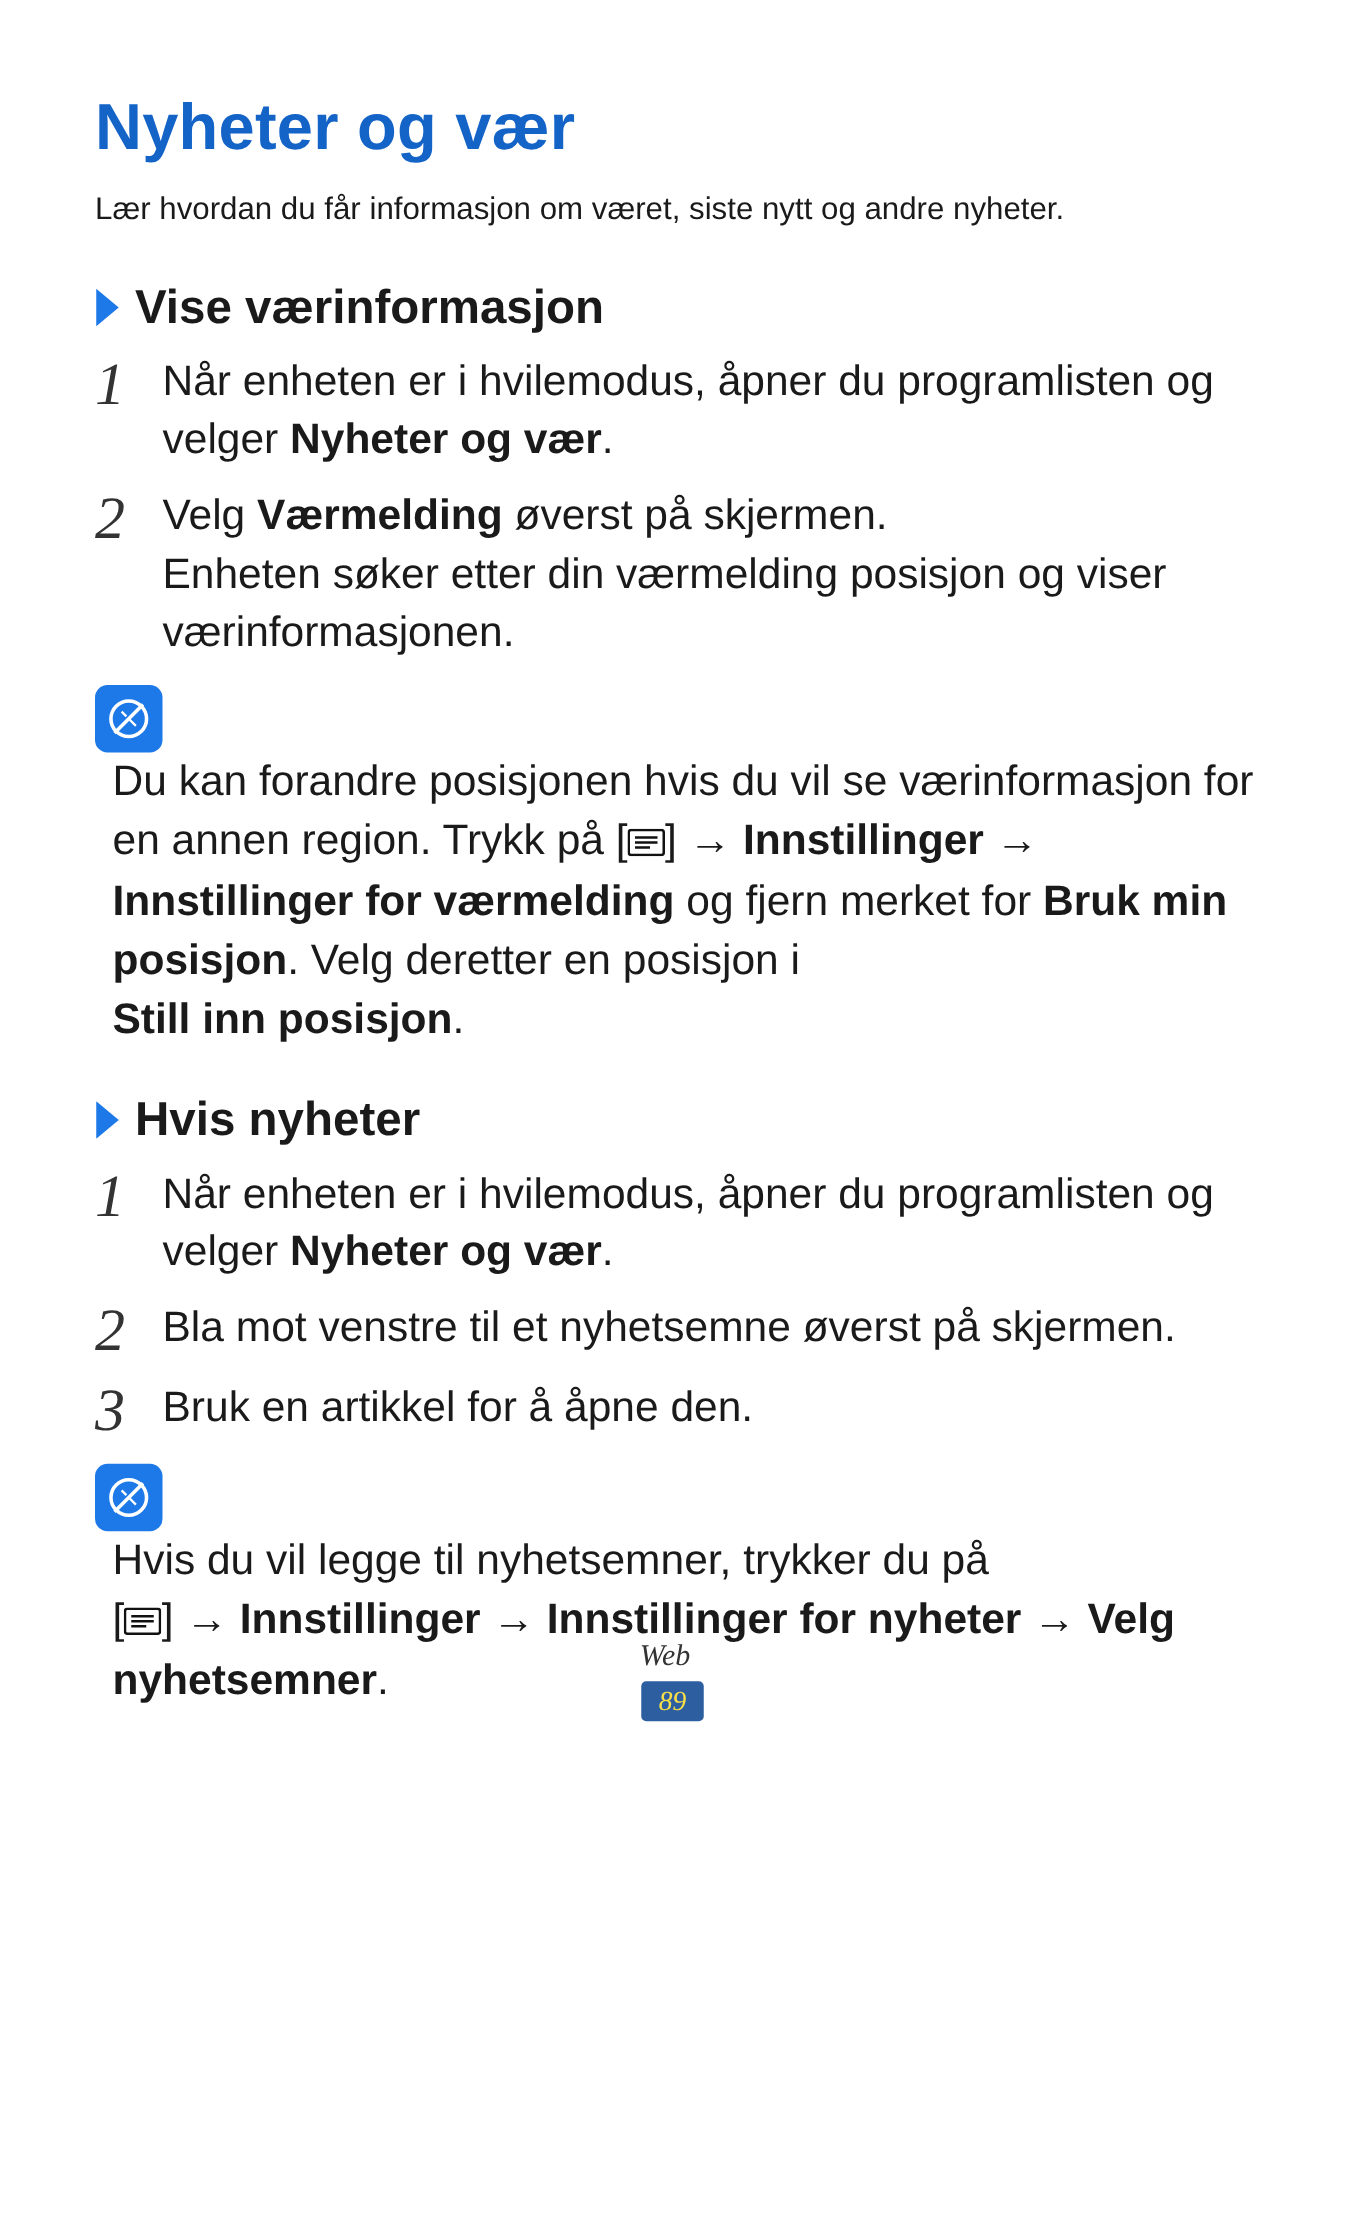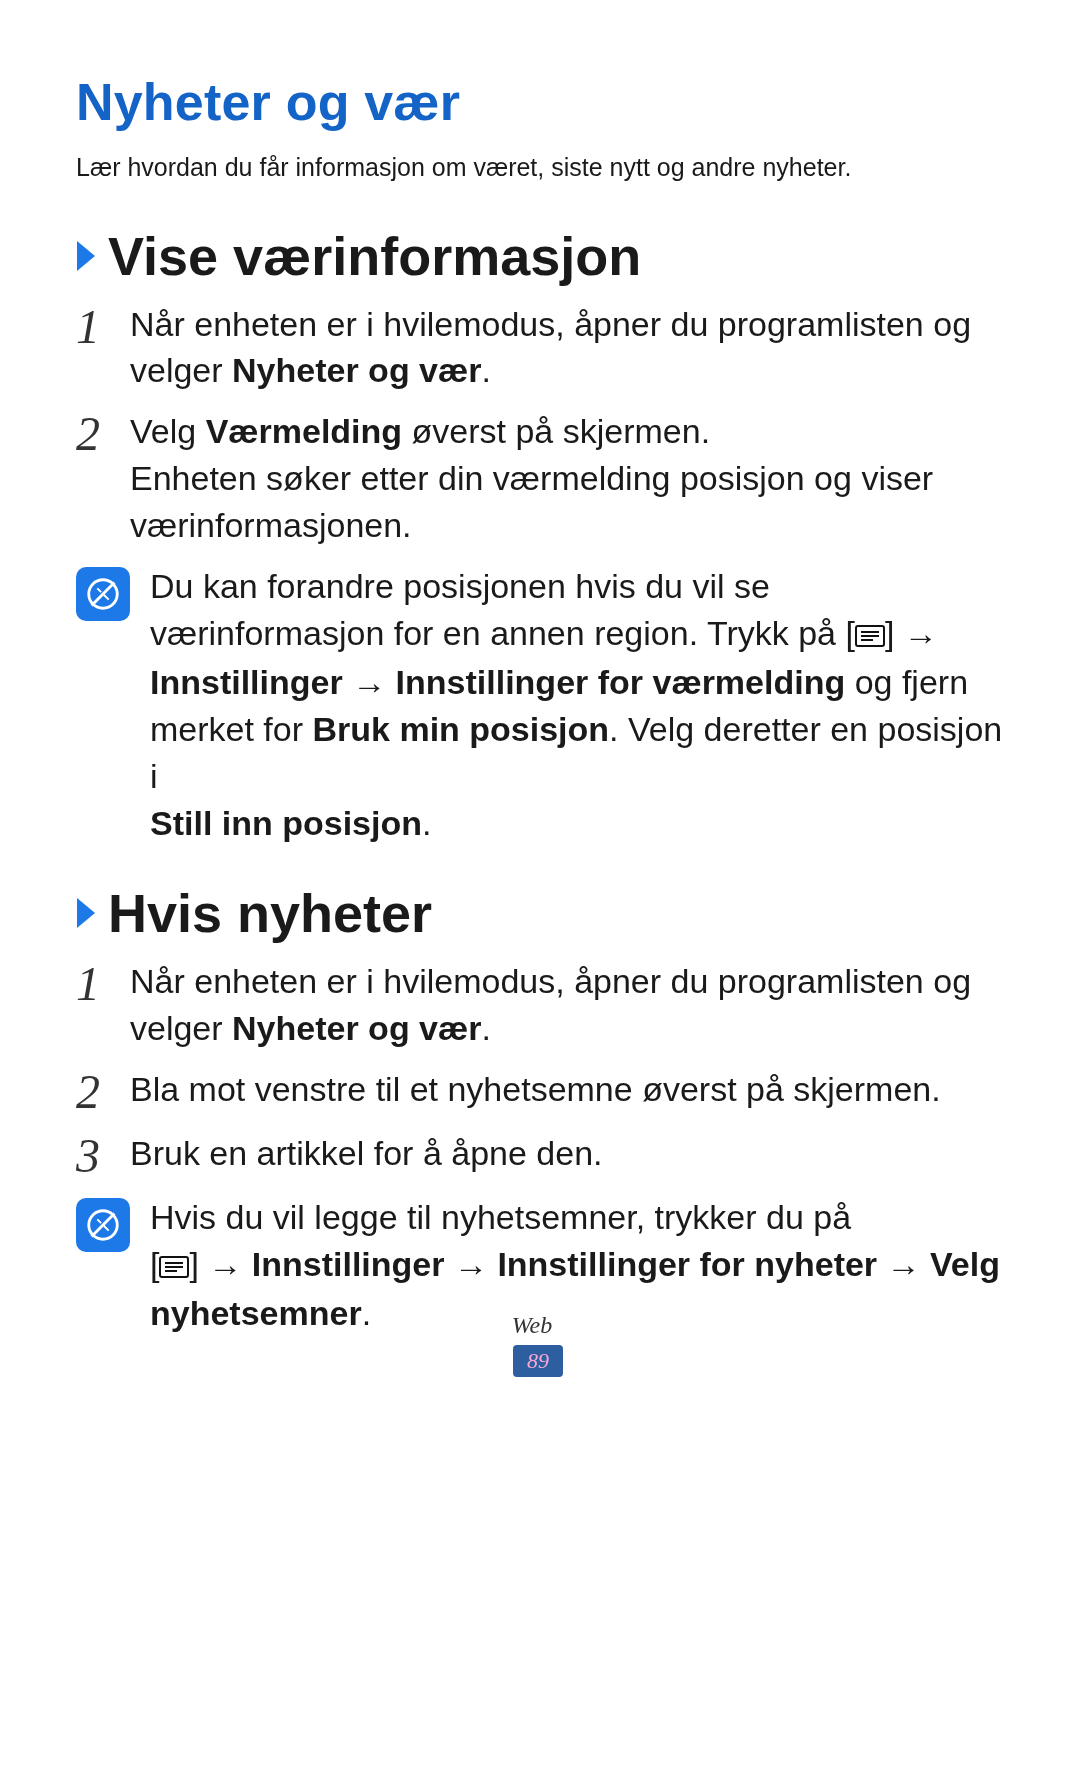--- a/index.html
+++ b/index.html
@@ -1,35 +1,35 @@
 <!DOCTYPE html>
 <html><head>
 <meta charset="utf-8">
 <style>
   * { margin: 0; padding: 0; box-sizing: border-box; }
   html, body { width: 1080px; height: 1771px; background: #fff; font-family: "Segoe UI", "Helvetica Neue", Arial, sans-serif; color: #1a1a1a; }
   .page { width: 1080px; height: 1409px; padding: 72px 76px 40px 76px; position: relative; }
   .title { color: #1464c8; font-weight: 700; font-size: 52px; letter-spacing: 0.2px; margin-bottom: 18px; }
   .intro { font-size: 25px; line-height: 1.38; margin-bottom: 40px; }
-  .subhead { display: flex; align-items: center; font-weight: 700; font-size: 54px; margin-bottom: 14px; }
+  .subhead { display: flex; align-items: center; font-weight: 700; font-size: 38px; margin-bottom: 14px; }
   .subhead .chev { margin-right: 10px; }
   .chev svg { width: 22px; height: 30px; display: block; }
   .step { display: flex; align-items: flex-start; margin-bottom: 14px; }
   .stepnum { font-family: Georgia, "Times New Roman", serif; font-style: italic; font-size: 48px; font-weight: 400; color: #333; width: 54px; flex-shrink: 0; line-height: 1.0; padding-top: 2px; }
   .stepbody { font-size: 34px; line-height: 1.38; }
   .stepbody b, .note-body b { font-weight: 700; }
-  .note { display: flex; align-items: flex-start; margin: 14px 0 36px 0; }
+  .note { display: flex; align-items: flex-start; margin: 14px 0 36px 0; flex-direction: column; }
   .note-icon { width: 54px; height: 54px; flex-shrink: 0; background: #1d78e8; border-radius: 10px; display: flex; align-items: center; justify-content: center; margin-right: 6px; margin-top: 4px; }
   .note-icon svg { width: 38px; height: 38px; }
   .note-body { font-size: 34px; line-height: 1.38; padding-left: 14px; }
   .menu-icon { display: inline-block; vertical-align: -2px; }
   .menu-icon svg { width: 30px; height: 22px; }
   .footer { position: absolute; bottom: 32px; left: 0; right: 16px; text-align: center; }
   .footer-cat { font-style: italic; font-size: 24px; color: #333; margin-bottom: 6px; font-family: Georgia, serif; }
-  .footer-num { display: inline-block; background: #2d5fa0; color: #f9a8d4; font-size: 22px; font-style: italic; font-family: Georgia, serif; padding: 3px 14px; border-radius: 4px; margin-left: 12px; }
+  .footer-num { display: inline-block; background: #2d5fa0; color: #fde047; font-size: 22px; font-style: italic; font-family: Georgia, serif; padding: 3px 14px; border-radius: 4px; margin-left: 12px; }
 </style>
 </head>
 <body>
 
 <div class="page">
 
   <h1 class="title">Nyheter og vær</h1>
   <p class="intro">Lær hvordan du får informasjon om været, siste nytt og andre nyheter.</p>
 
   <div class="subhead">

